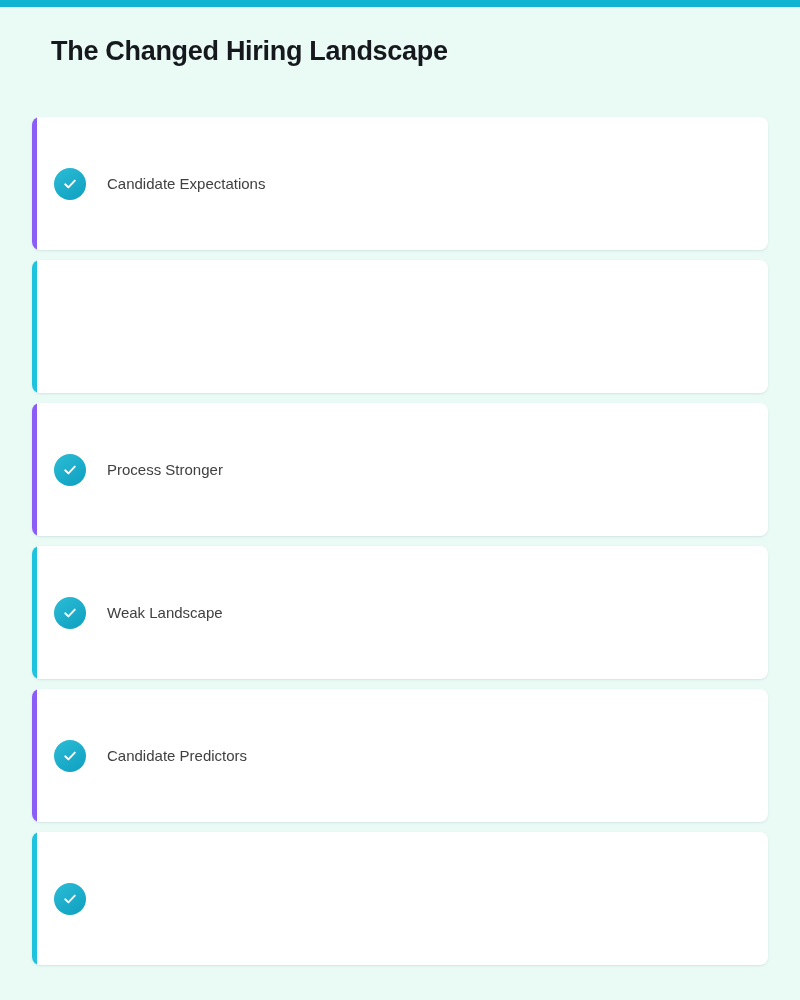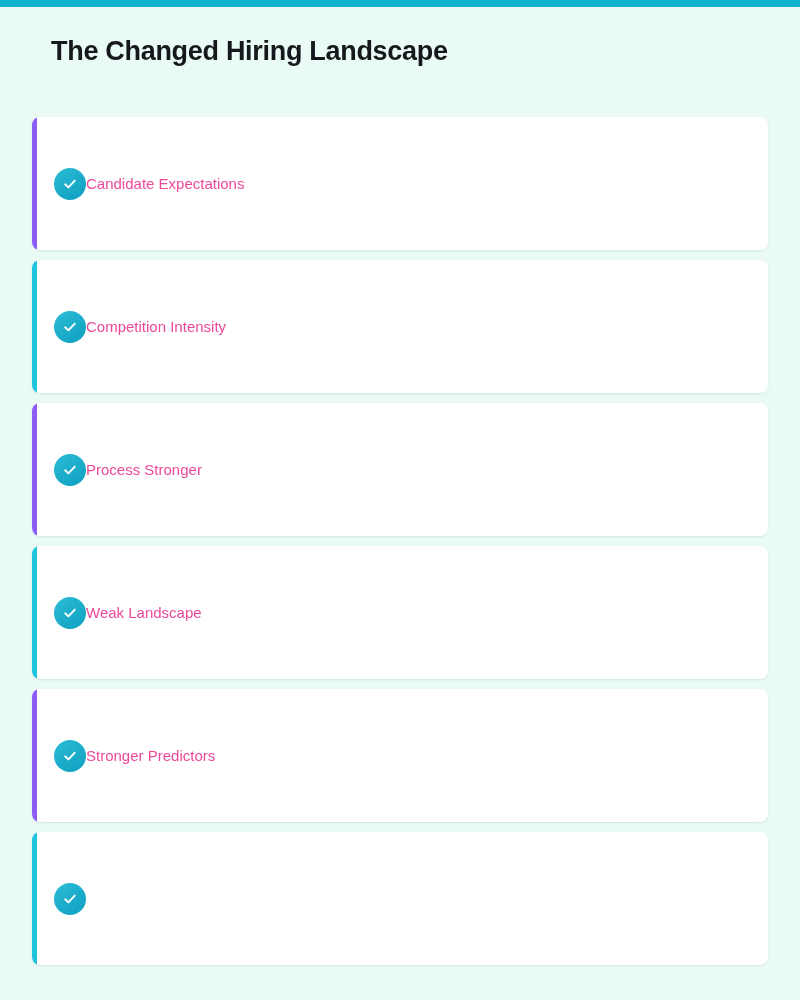--- a/index.html
+++ b/index.html
@@ -94,22 +94,23 @@
     align-items: center;
     justify-content: center;
     flex: 0 0 auto;
   }
 
   .check-badge svg {
     display: block;
   }
 
   .card-label {
+    margin-left: 21px;
     font-size: 15px;
-    color: #ec4899;
+    color: #404040;
     line-height: 20px;
     white-space: nowrap;
   }
 </style>
 </head>
 <body>
 
 <div class="page">
 
   <div class="top-accent-bar"></div>
@@ -124,28 +125,20 @@
           <span class="check-badge">
             <svg width="18" height="18" viewBox="0 0 18 18" aria-hidden="true">
               <path d="M4.2 9.3 L7.4 12.4 L13.8 5.6" fill="none" stroke="#ffffff" stroke-width="1.9" stroke-linecap="round" stroke-linejoin="round"></path>
             </svg>
           </span>
           <span class="card-label">Candidate Expectations</span>
         </div>
       </div>
       <div class="card">
         <div class="card-accent cyan"></div>
-        <div class="card-body">
-          <span class="check-badge">
-            <svg width="18" height="18" viewBox="0 0 18 18" aria-hidden="true">
-              <path d="M4.2 9.3 L7.4 12.4 L13.8 5.6" fill="none" stroke="#ffffff" stroke-width="1.9" stroke-linecap="round" stroke-linejoin="round"></path>
-            </svg>
-          </span>
-          <span class="card-label">Competition Intensity</span>
-        </div>
       </div>
       <div class="card">
         <div class="card-accent purple"></div>
         <div class="card-body">
           <span class="check-badge">
             <svg width="18" height="18" viewBox="0 0 18 18" aria-hidden="true">
               <path d="M4.2 9.3 L7.4 12.4 L13.8 5.6" fill="none" stroke="#ffffff" stroke-width="1.9" stroke-linecap="round" stroke-linejoin="round"></path>
             </svg>
           </span>
           <span class="card-label">Process Stronger</span>
@@ -163,21 +156,21 @@
         </div>
       </div>
       <div class="card">
         <div class="card-accent purple"></div>
         <div class="card-body">
           <span class="check-badge">
             <svg width="18" height="18" viewBox="0 0 18 18" aria-hidden="true">
               <path d="M4.2 9.3 L7.4 12.4 L13.8 5.6" fill="none" stroke="#ffffff" stroke-width="1.9" stroke-linecap="round" stroke-linejoin="round"></path>
             </svg>
           </span>
-          <span class="card-label">Stronger Predictors</span>
+          <span class="card-label">Candidate Predictors</span>
         </div>
       </div>
       <div class="card">
         <div class="card-accent cyan"></div>
         <div class="card-body">
           <span class="check-badge">
             <svg width="18" height="18" viewBox="0 0 18 18" aria-hidden="true">
               <path d="M4.2 9.3 L7.4 12.4 L13.8 5.6" fill="none" stroke="#ffffff" stroke-width="1.9" stroke-linecap="round" stroke-linejoin="round"></path>
             </svg>
           </span>

